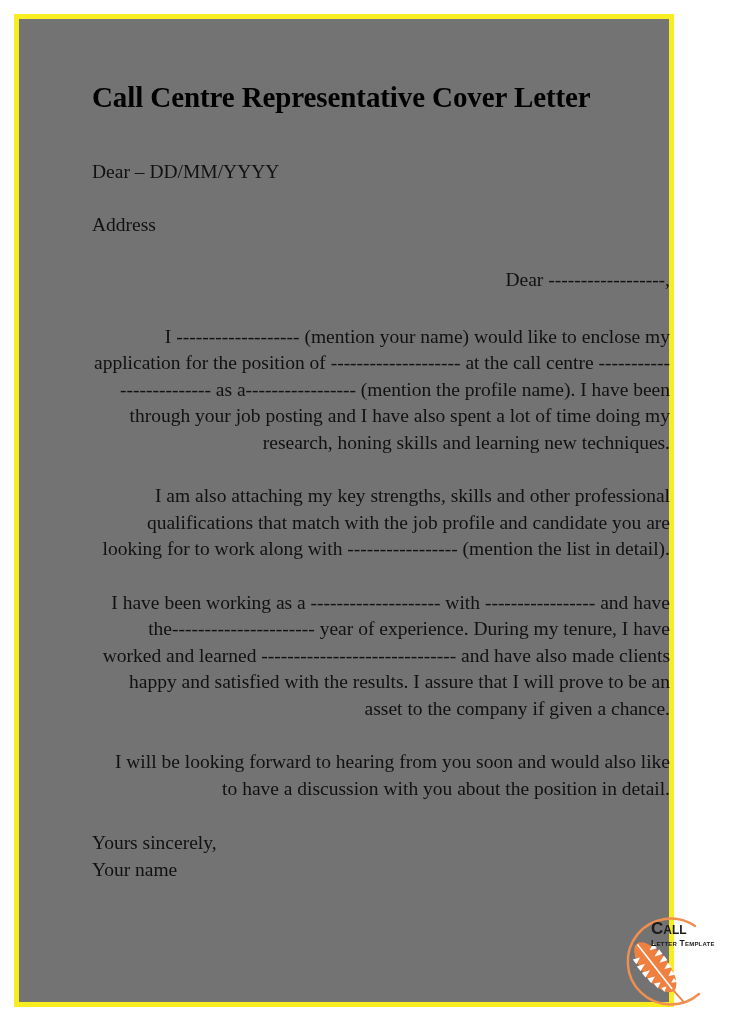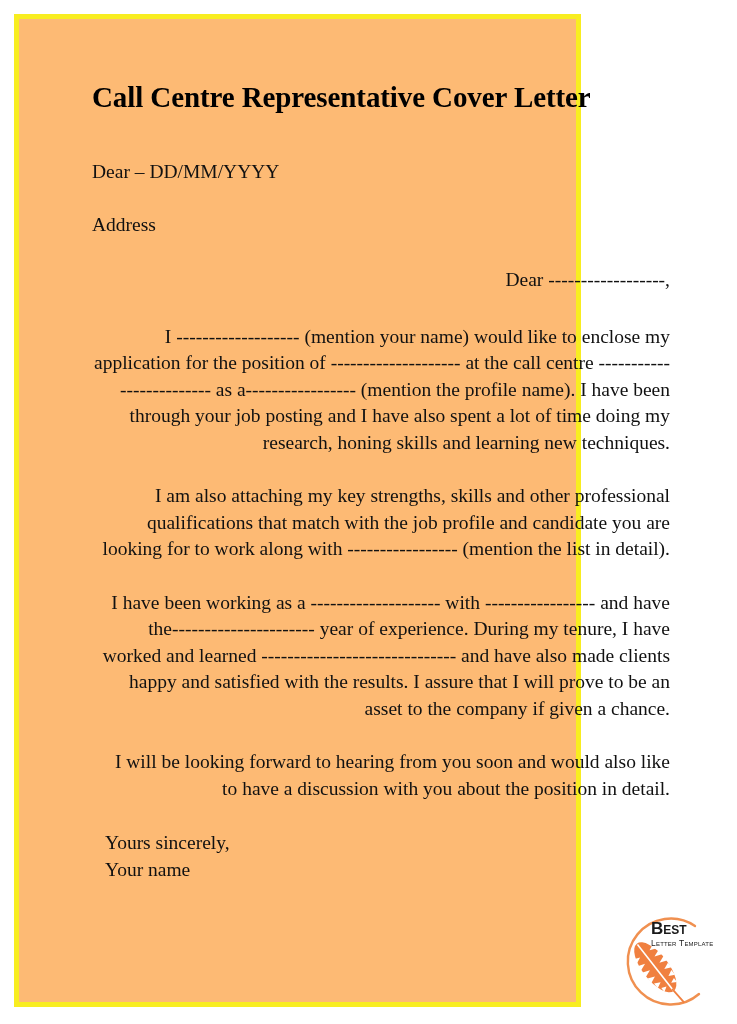--- a/index.html
+++ b/index.html
@@ -15,25 +15,25 @@
     overflow: hidden;
     font-family: "Liberation Serif", "DejaVu Serif", serif;
     color: #111111;
   }
 
   
   #page-frame {
     position: absolute;
     left: 14px;
     top: 14px;
-    width: 567px;
+    width: 660px;
     height: 993px;
     border: 5px solid #f8ed20;
     box-sizing: border-box;
-    background: #fdba74;
+    background: #737373;
   }
 
   
   #letter {
     position: absolute;
     left: 73px;
     top: 62px;
     width: 578px;
   }
 
@@ -63,21 +63,21 @@
   }
 
   .para.salutation {
     margin-bottom: 30px;
     white-space: pre;
   }
 
   #signoff {
     font-size: 19.5px;
     line-height: 26.5px;
-    margin: 13px;
+    margin: 0;
   }
   #signoff div { white-space: pre; }
 
   
   #para-1 { margin-top: 19px; }
   #para-2 { margin-top: 26px; }
   #para-3 { margin-top: 25px; font-family: Liberation Serif, serif; }
   #para-4 { margin-top: 25px; margin-left: 16px; }
   #signoff { margin-top: 28px; }
 
@@ -102,21 +102,21 @@
     font-family: "Liberation Sans", "DejaVu Sans", sans-serif;
     font-weight: bold;
     font-size: 17px;
     line-height: 17px;
     color: #1a1a1a;
     letter-spacing: 0px;
     font-variant: small-caps;
   }
   #logo-sub {
     font-family: "Liberation Sans", "DejaVu Sans", sans-serif;
-    font-weight: normal;
+    font-weight: bold;
     font-size: 8.5px;
     line-height: 11px;
     color: #1a1a1a;
     font-variant: small-caps;
     letter-spacing: 0.2px;
     margin-top: 1px;
   }
 </style>
 </head>
 <body>
@@ -174,18 +174,18 @@
           <polygon points="63,66 57,69 63,72"></polygon>
           <polygon points="60,74 55,76 60,79"></polygon>
         </g>
 
         <line x1="52" y1="25" x2="52" y2="84" stroke="#ffffff" stroke-width="1.6"></line>
 
         <line x1="52" y1="82" x2="53" y2="99" stroke="#f08040" stroke-width="1.8" stroke-linecap="round"></line>
       </g>
     </svg>
     <div id="logo-text">
-      <div id="logo-best">Best</div>
+      <div id="logo-best">Call</div>
       <div id="logo-sub">Letter Template</div>
     </div>
   </div>
 
 </div>
 
 </body></html>

